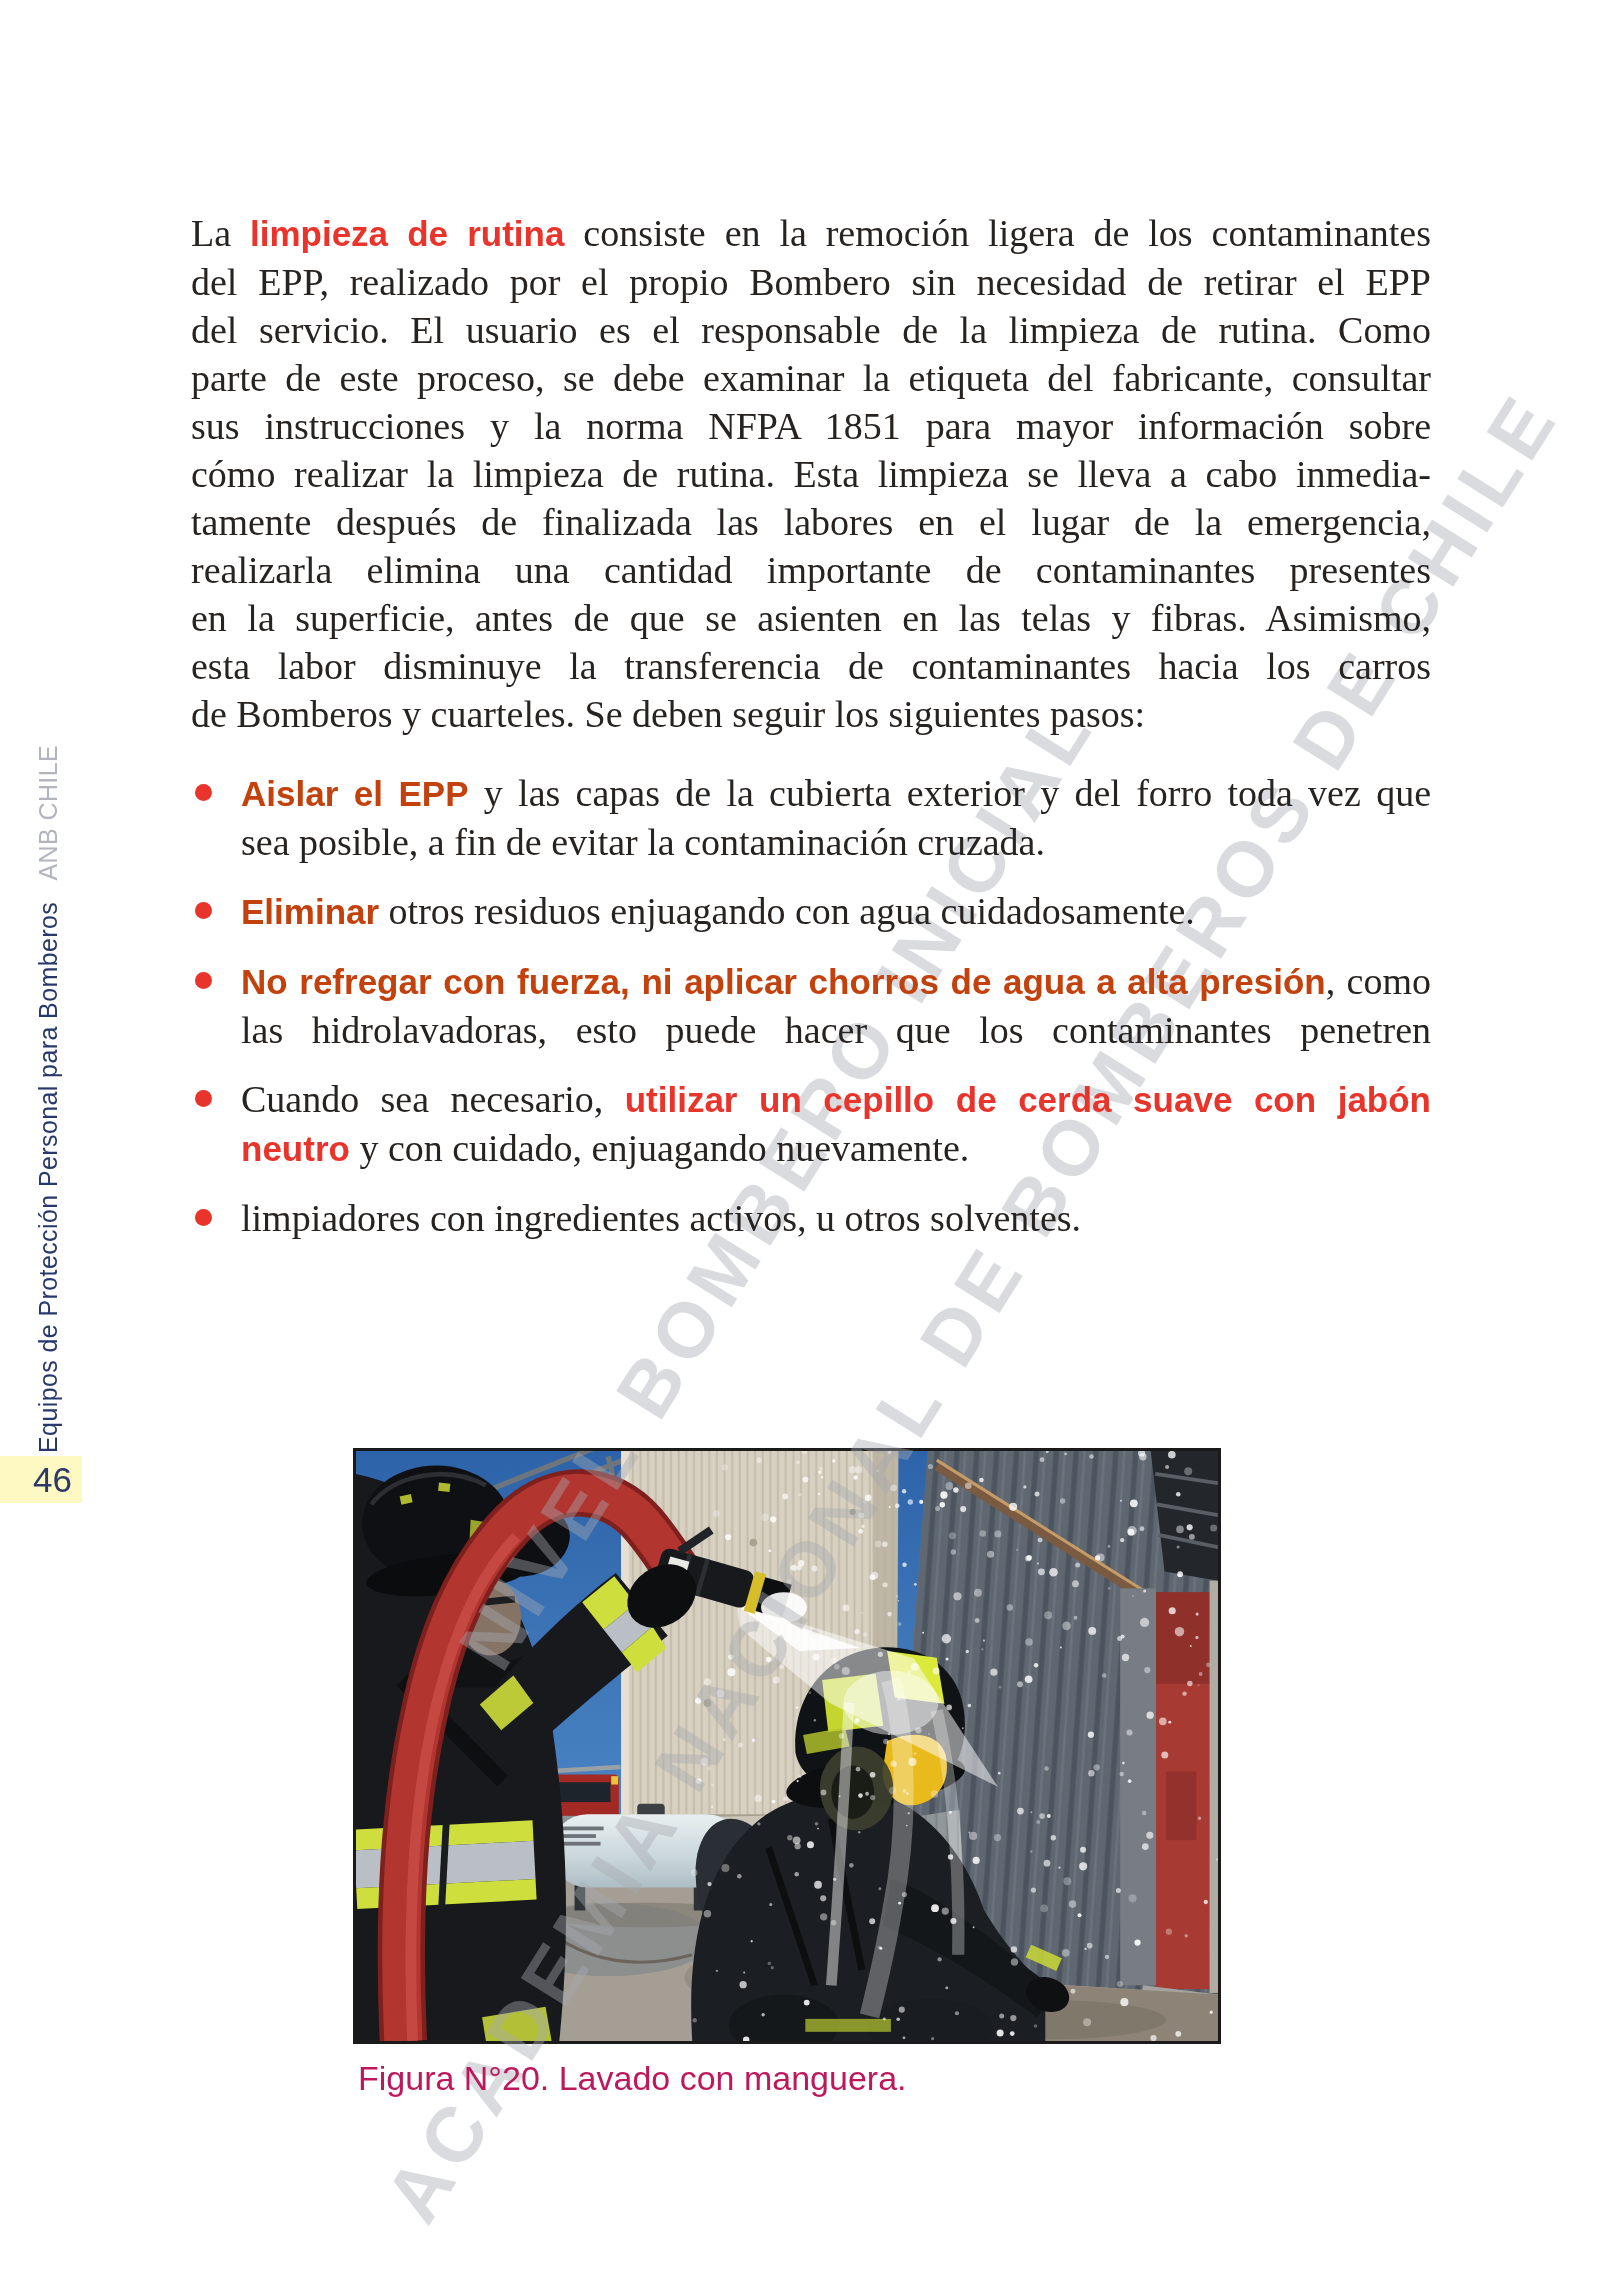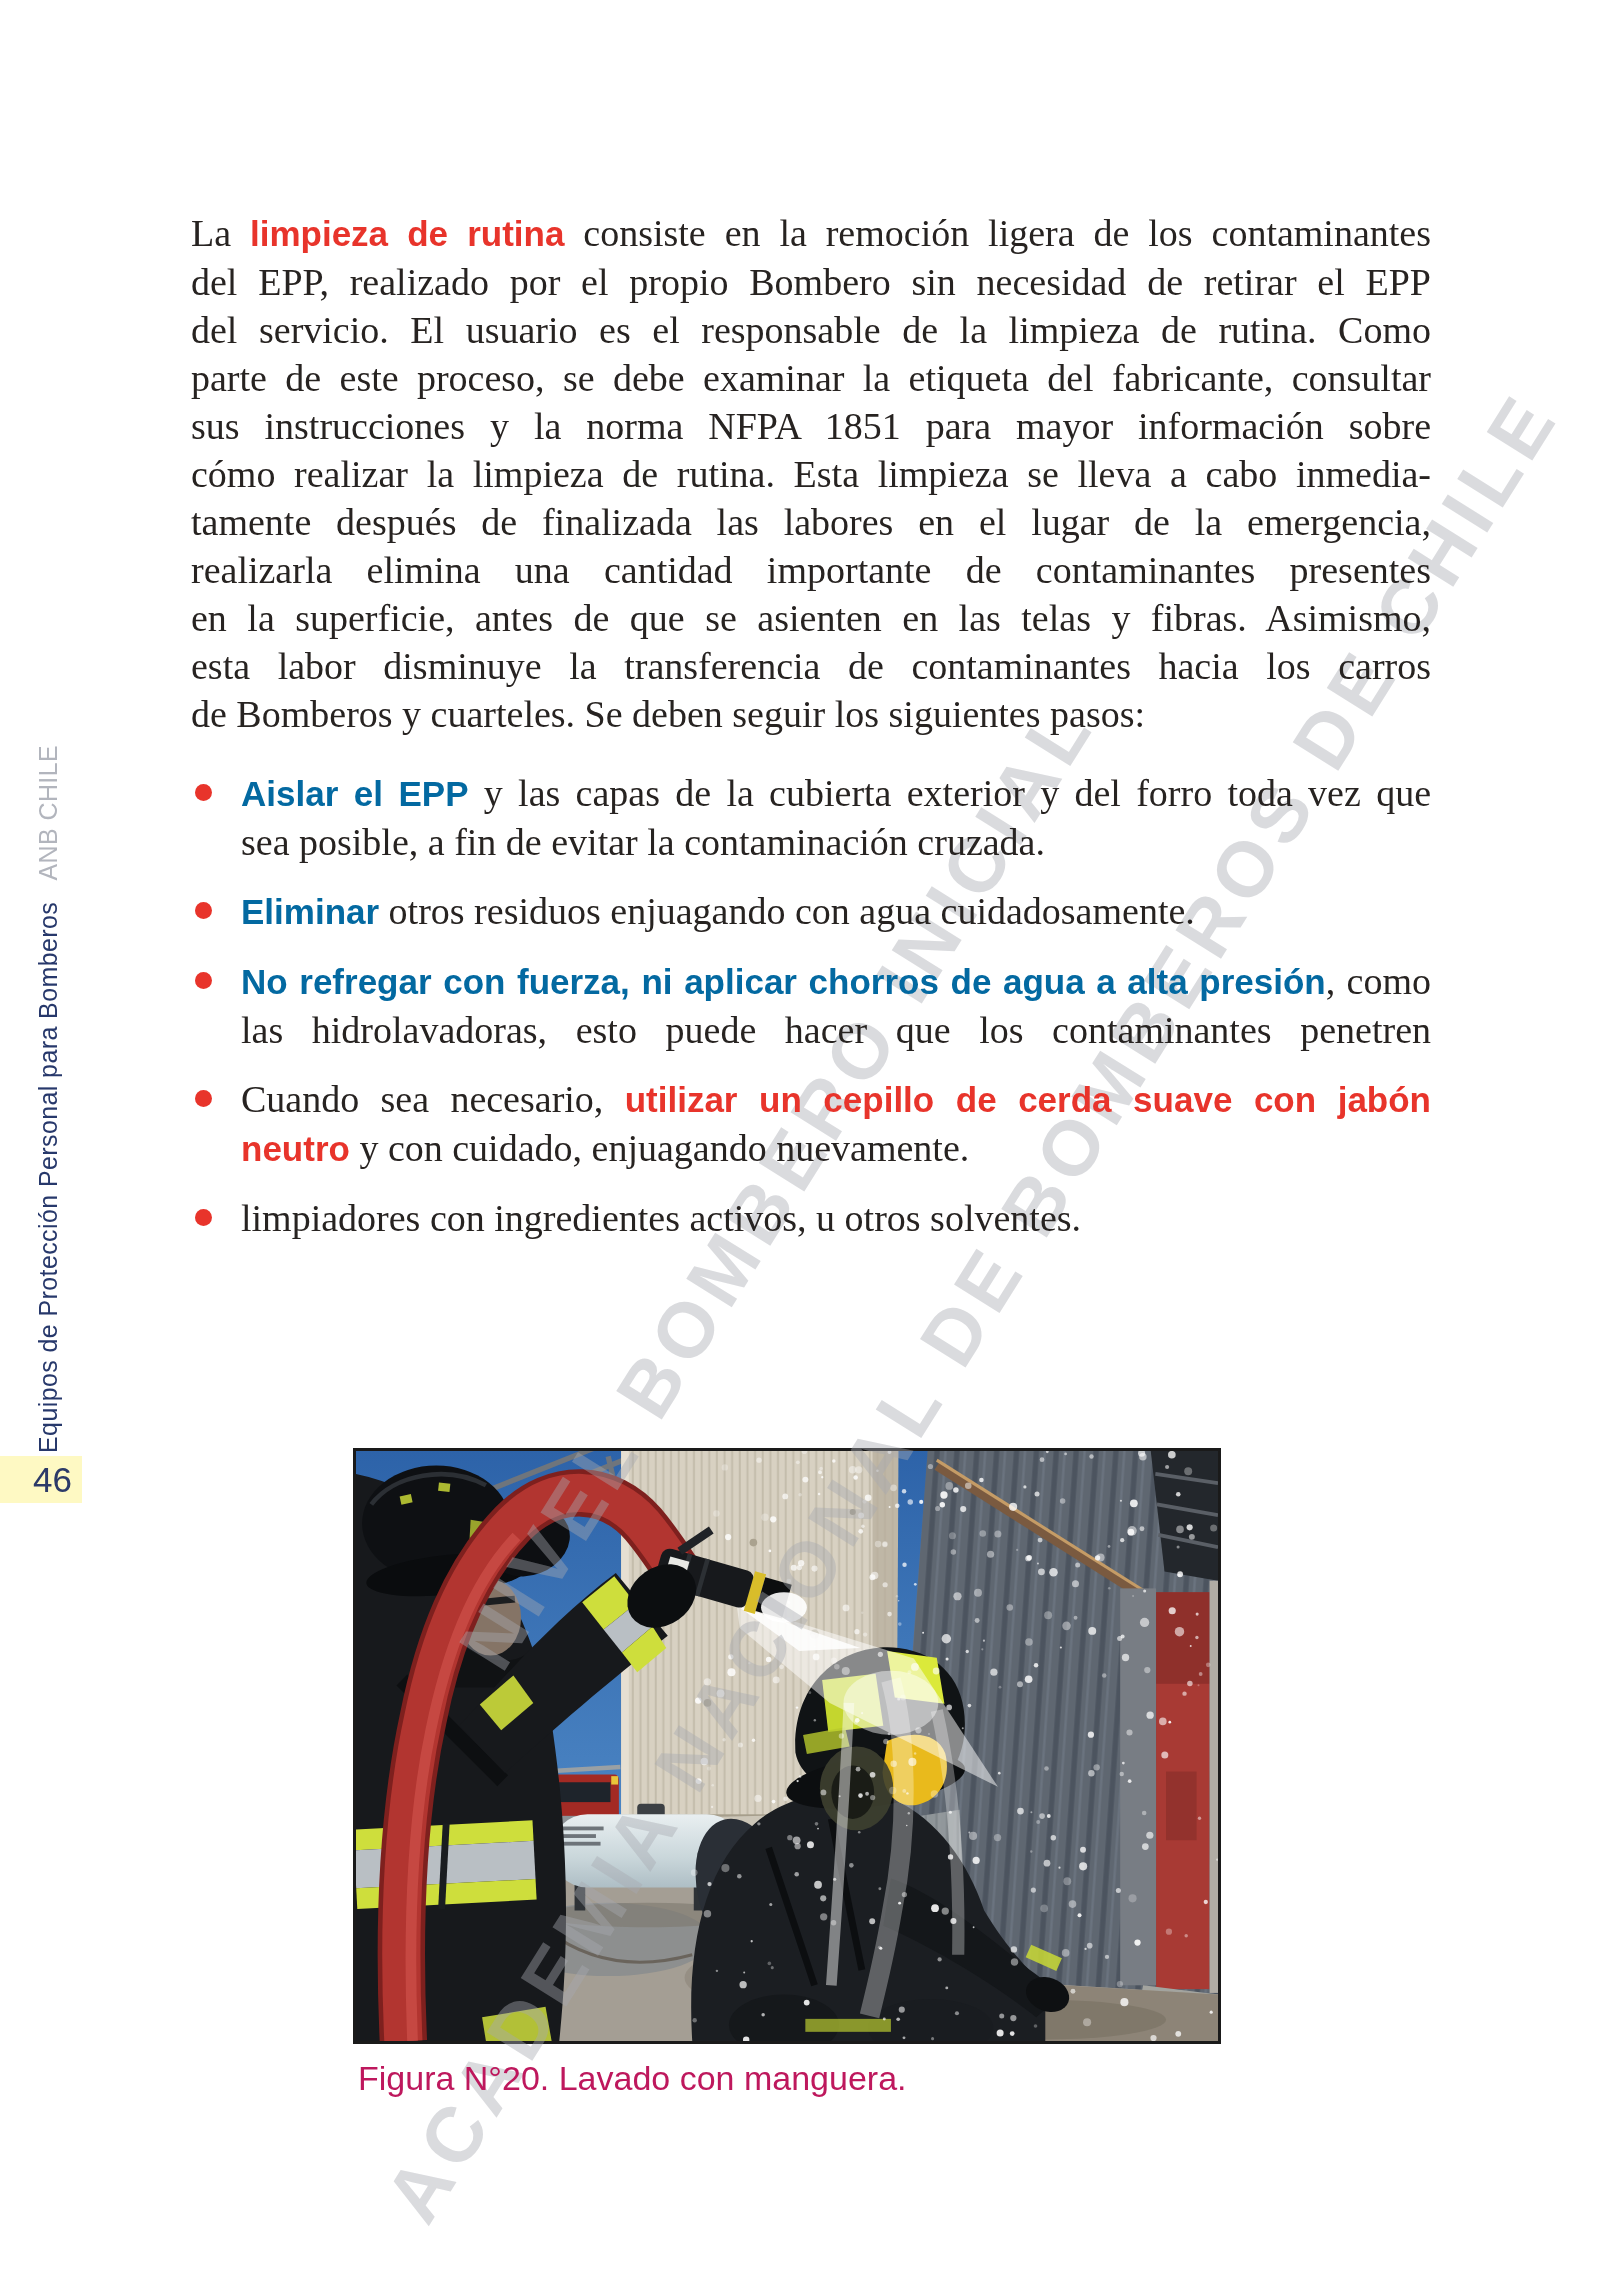--- a/index.html
+++ b/index.html
@@ -14,21 +14,21 @@
     color:rgba(167,169,176,0.42);white-space:nowrap;text-align:center;}
 
   
   .content{position:absolute;left:191px;top:209px;width:1240px;z-index:4;}
   .jline,.lline{font-size:38px;line-height:48px;color:#272321;}
   .jline{text-align:justify;text-align-last:justify;}
   .lline{text-align:left;}
   .sn{font-family:"Liberation Serif",serif;}
   .srb,.snb{font-family:"Liberation Sans",sans-serif;font-weight:700;font-size:35px;}
   .srb{color:#e8342b;}
-  .snb{color:#0369a1;margin-top:32px;}
+  .snb{color:#c2410c;margin-top:32px;}
   .paragraph{margin-bottom:31px;}
   .bullet-item{position:relative;padding-left:50px;margin-bottom:21px;}
   .bullet-item::before{content:"";position:absolute;left:3.8px;top:14.6px;width:17.6px;height:17.6px;
     border-radius:50%;background:#e8342b;}
 
   
   .sidebar{position:absolute;left:34px;top:796px;height:657px;width:49px;z-index:4;
     writing-mode:vertical-rl;transform:rotate(180deg);
     font-family:"Liberation Sans",sans-serif;font-size:25px;letter-spacing:0.4px;
     color:#27386b;white-space:nowrap;}

